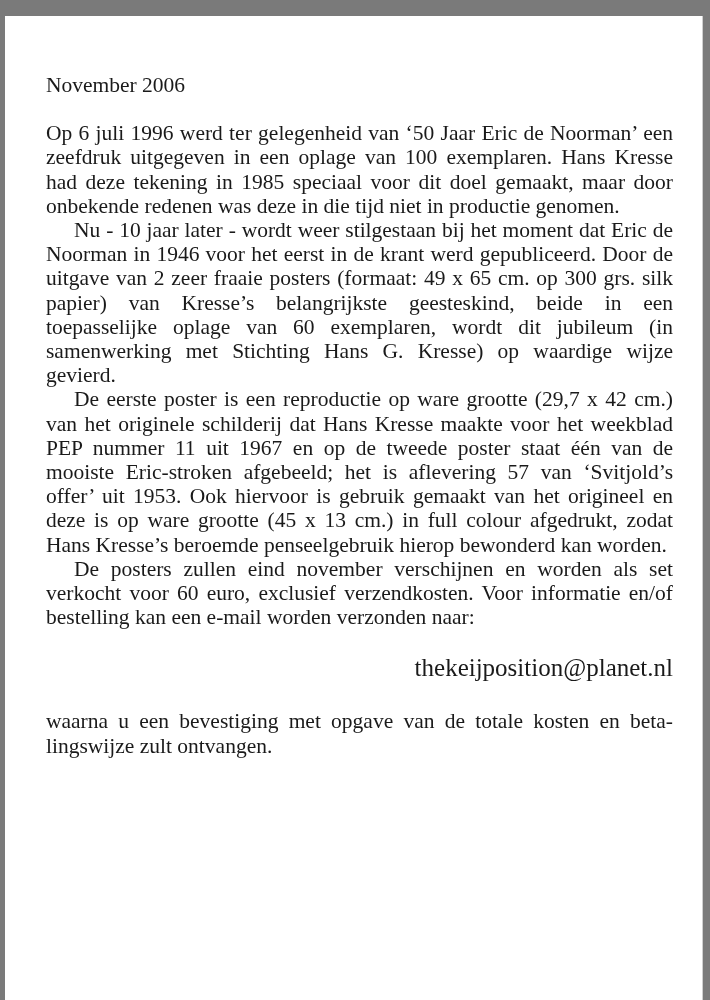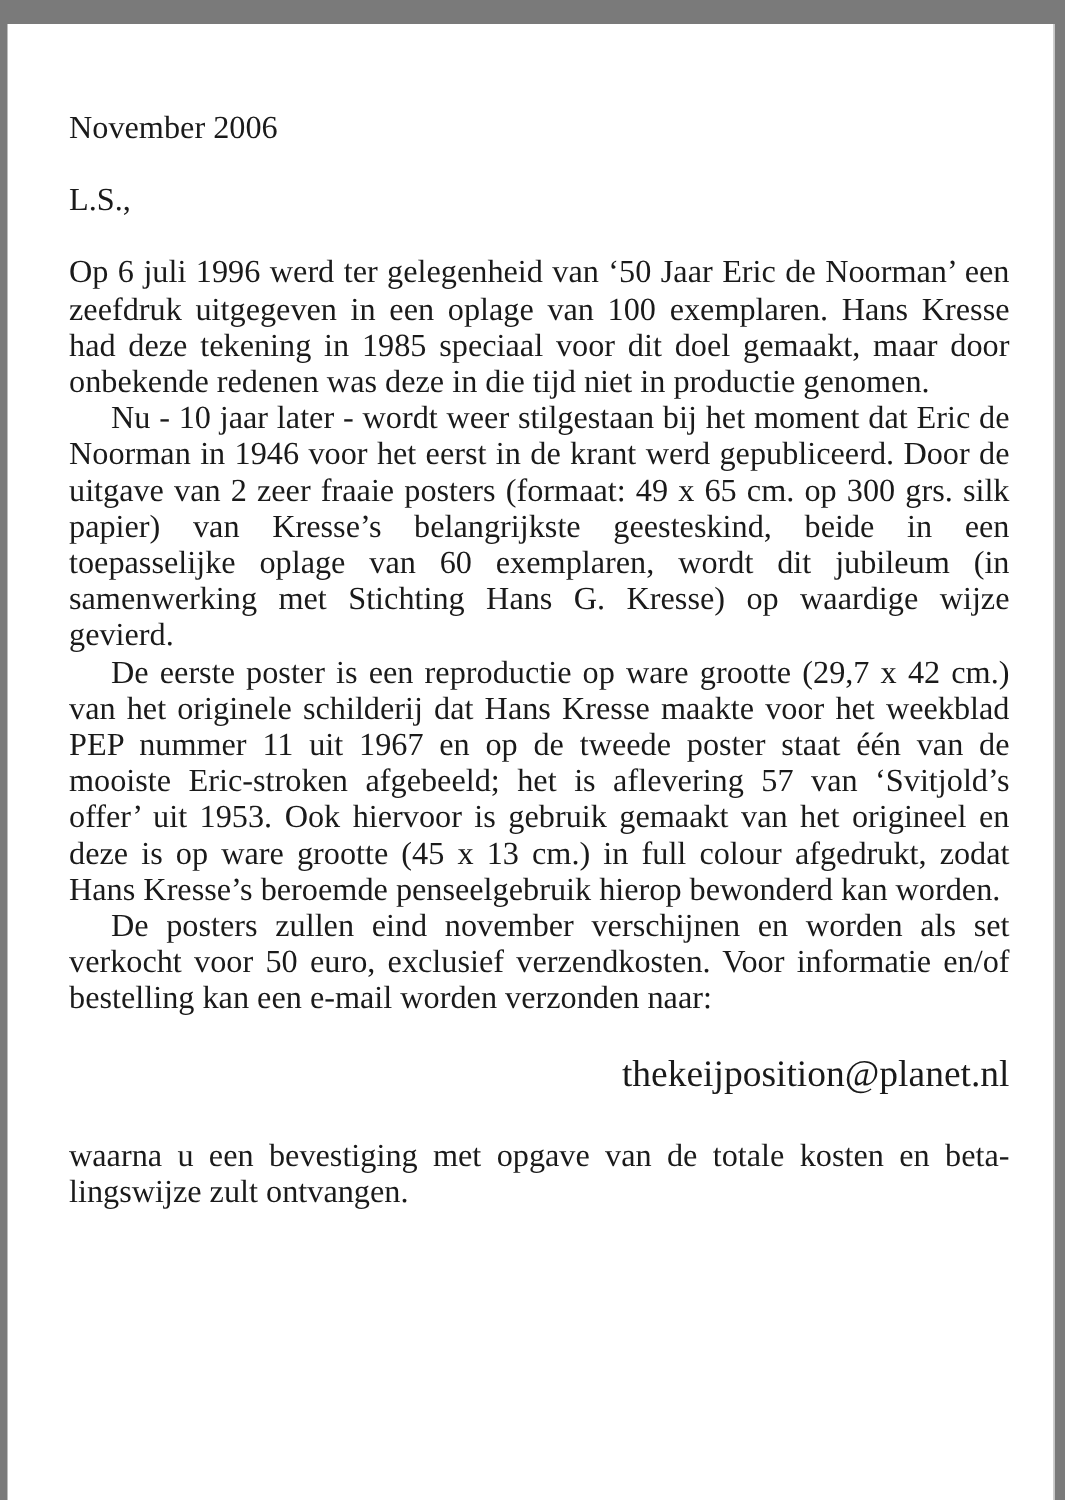--- a/index.html
+++ b/index.html
@@ -41,24 +41,23 @@
     line-height: 30px;
     margin: 24px 0 26px 0;
   }
 </style>
 </head>
 <body>
 
 <div class="page">
   <div class="content">
     <div class="date">November 2006</div>
-    <div class="salutation">L.S.,</div>
 
     <p class="para">Op 6 juli 1996 werd ter gelegenheid van ‘50 Jaar Eric de Noorman’ een zeefdruk uitgegeven in een oplage van 100 exemplaren. Hans Kresse had deze tekening in 1985 speciaal voor dit doel gemaakt, maar door onbekende redenen was deze in die tijd niet in productie genomen.</p>
     <p class="para indent">Nu - 10 jaar later - wordt weer stilgestaan bij het moment dat Eric de Noorman in 1946 voor het eerst in de krant werd gepubli­ceerd. Door de uitgave van 2 zeer fraaie posters (formaat: 49 x 65 cm. op 300 grs. silk papier) van Kresse’s belangrijkste geesteskind, beide in een toepasselijke oplage van 60 exemplaren, wordt dit jubi­leum (in samenwerking met Stichting Hans G. Kresse) op waardige wijze gevierd.</p>
     <p class="para indent">De eerste poster is een reproductie op ware grootte (29,7 x 42 cm.) van het originele schilderij dat Hans Kresse maakte voor het weekblad PEP nummer 11 uit 1967 en op de tweede poster staat één van de mooiste Eric-stroken afgebeeld; het is aflevering 57 van ‘Svitjold’s offer’ uit 1953. Ook hiervoor is gebruik gemaakt van het origineel en deze is op ware grootte (45 x 13 cm.) in full colour afge­drukt, zodat Hans Kresse’s beroemde penseelgebruik hierop bewon­derd kan worden.</p>
-    <p class="para indent">De posters zullen eind november verschijnen en worden als set verkocht voor 50 euro, exclusief verzendkosten. Voor informatie en/of bestelling kan een e-mail worden verzonden naar:</p>
+    <p class="para indent">De posters zullen eind november verschijnen en worden als set verkocht voor 60 euro, exclusief verzendkosten. Voor informatie en/of bestelling kan een e-mail worden verzonden naar:</p>
 
     <div class="email">thekeijposition@planet.nl</div>
 
     <p class="para">waarna u een bevestiging met opgave van de totale kosten en beta­lingswijze zult ontvangen.</p>
   </div>
 </div>
 
 </body></html>

